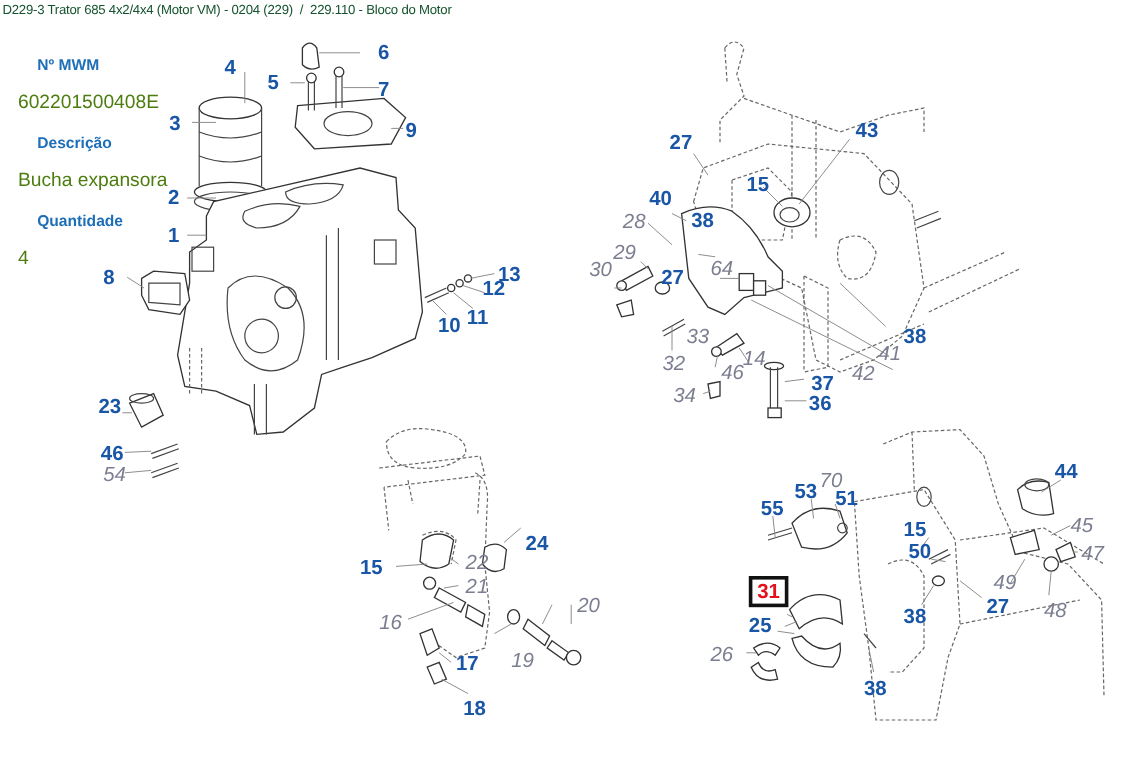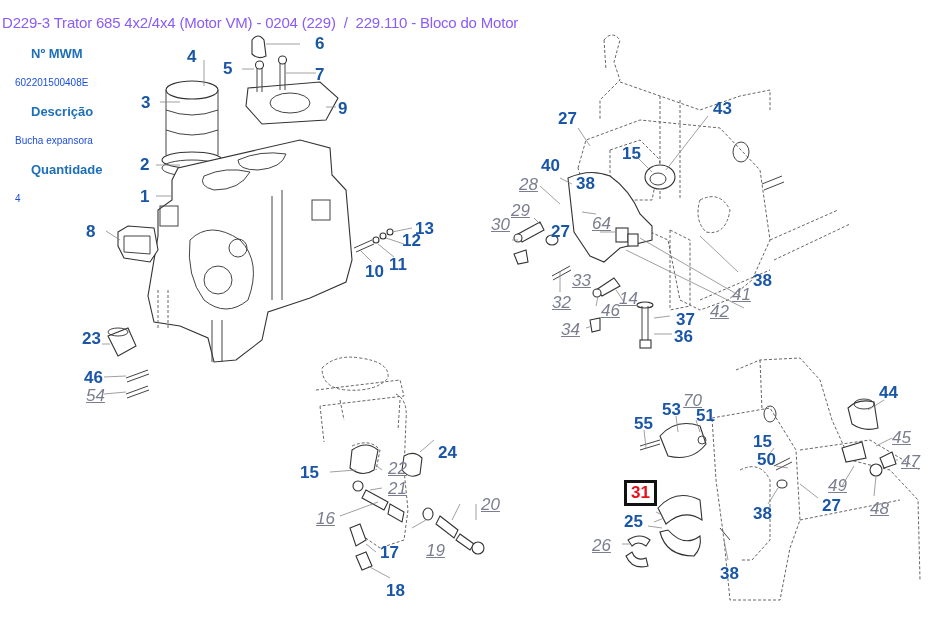--- a/index.html
+++ b/index.html
@@ -1,24 +1,24 @@
 <!DOCTYPE html>
 <html><head>
 <meta charset="utf-8">
 <style>
   html, body { margin:0; padding:0; background:#ffffff; }
   body { width:938px; height:634px; position:relative; overflow:hidden; font-family:"Liberation Sans", sans-serif; }
-  .breadcrumb { position:absolute; left:2px; top:14px; font-size:15px; color:#8b5cf6; white-space:pre; letter-spacing:-0.2px; }
+  .breadcrumb { position:absolute; left:2px; top:3px; font-size:11px; color:#14532d; white-space:pre; letter-spacing:-0.2px; }
   .info { position:absolute; left:15px; top:30px; width:130px; }
   .info .lbl { color:#1e6fb8; font-weight:bold; font-size:13px; margin:16px; }
-  .info .val { color:#1d4ed8; font-size:10px; margin:3px 0 13px 0; }
+  .info .val { color:#4d7c0f; font-size:16px; margin:3px 0 13px 0; }
   .diagram { position:absolute; left:0; top:0; width:938px; height:634px; }
   .callout { position:absolute; font-size:17px; line-height:17px; cursor:pointer; white-space:nowrap; }
   .callout.main { color:#1a56a6; font-weight:bold; }
-  .callout.alt { color:#7b7e90; font-style:italic; font-weight:normal;text-decoration:underline; }
+  .callout.alt { color:#7b7e90; font-style:italic; font-weight:normal; }
   .callout.sel { color:#e5101a; font-weight:bold; border:3px solid #111; padding:1px 4px 2px 4px; background:#fff; }
   svg .ln { stroke:#444; stroke-width:1; fill:none; }
   svg .dash { stroke:#666; stroke-width:1; fill:none; stroke-dasharray:3 2; }
   svg .lead { stroke:#888; stroke-width:0.8; fill:none; }
   svg .part { stroke:#333; stroke-width:1.1; fill:#fff; }
 </style>
 </head>
 <body>
 
 <div class="breadcrumb"><span>D229-3 Trator 685 4x2/4x4 (Motor VM) - 0204 (229)</span>  <span>/</span>  <span>229.110 - Bloco do Motor</span></div>

